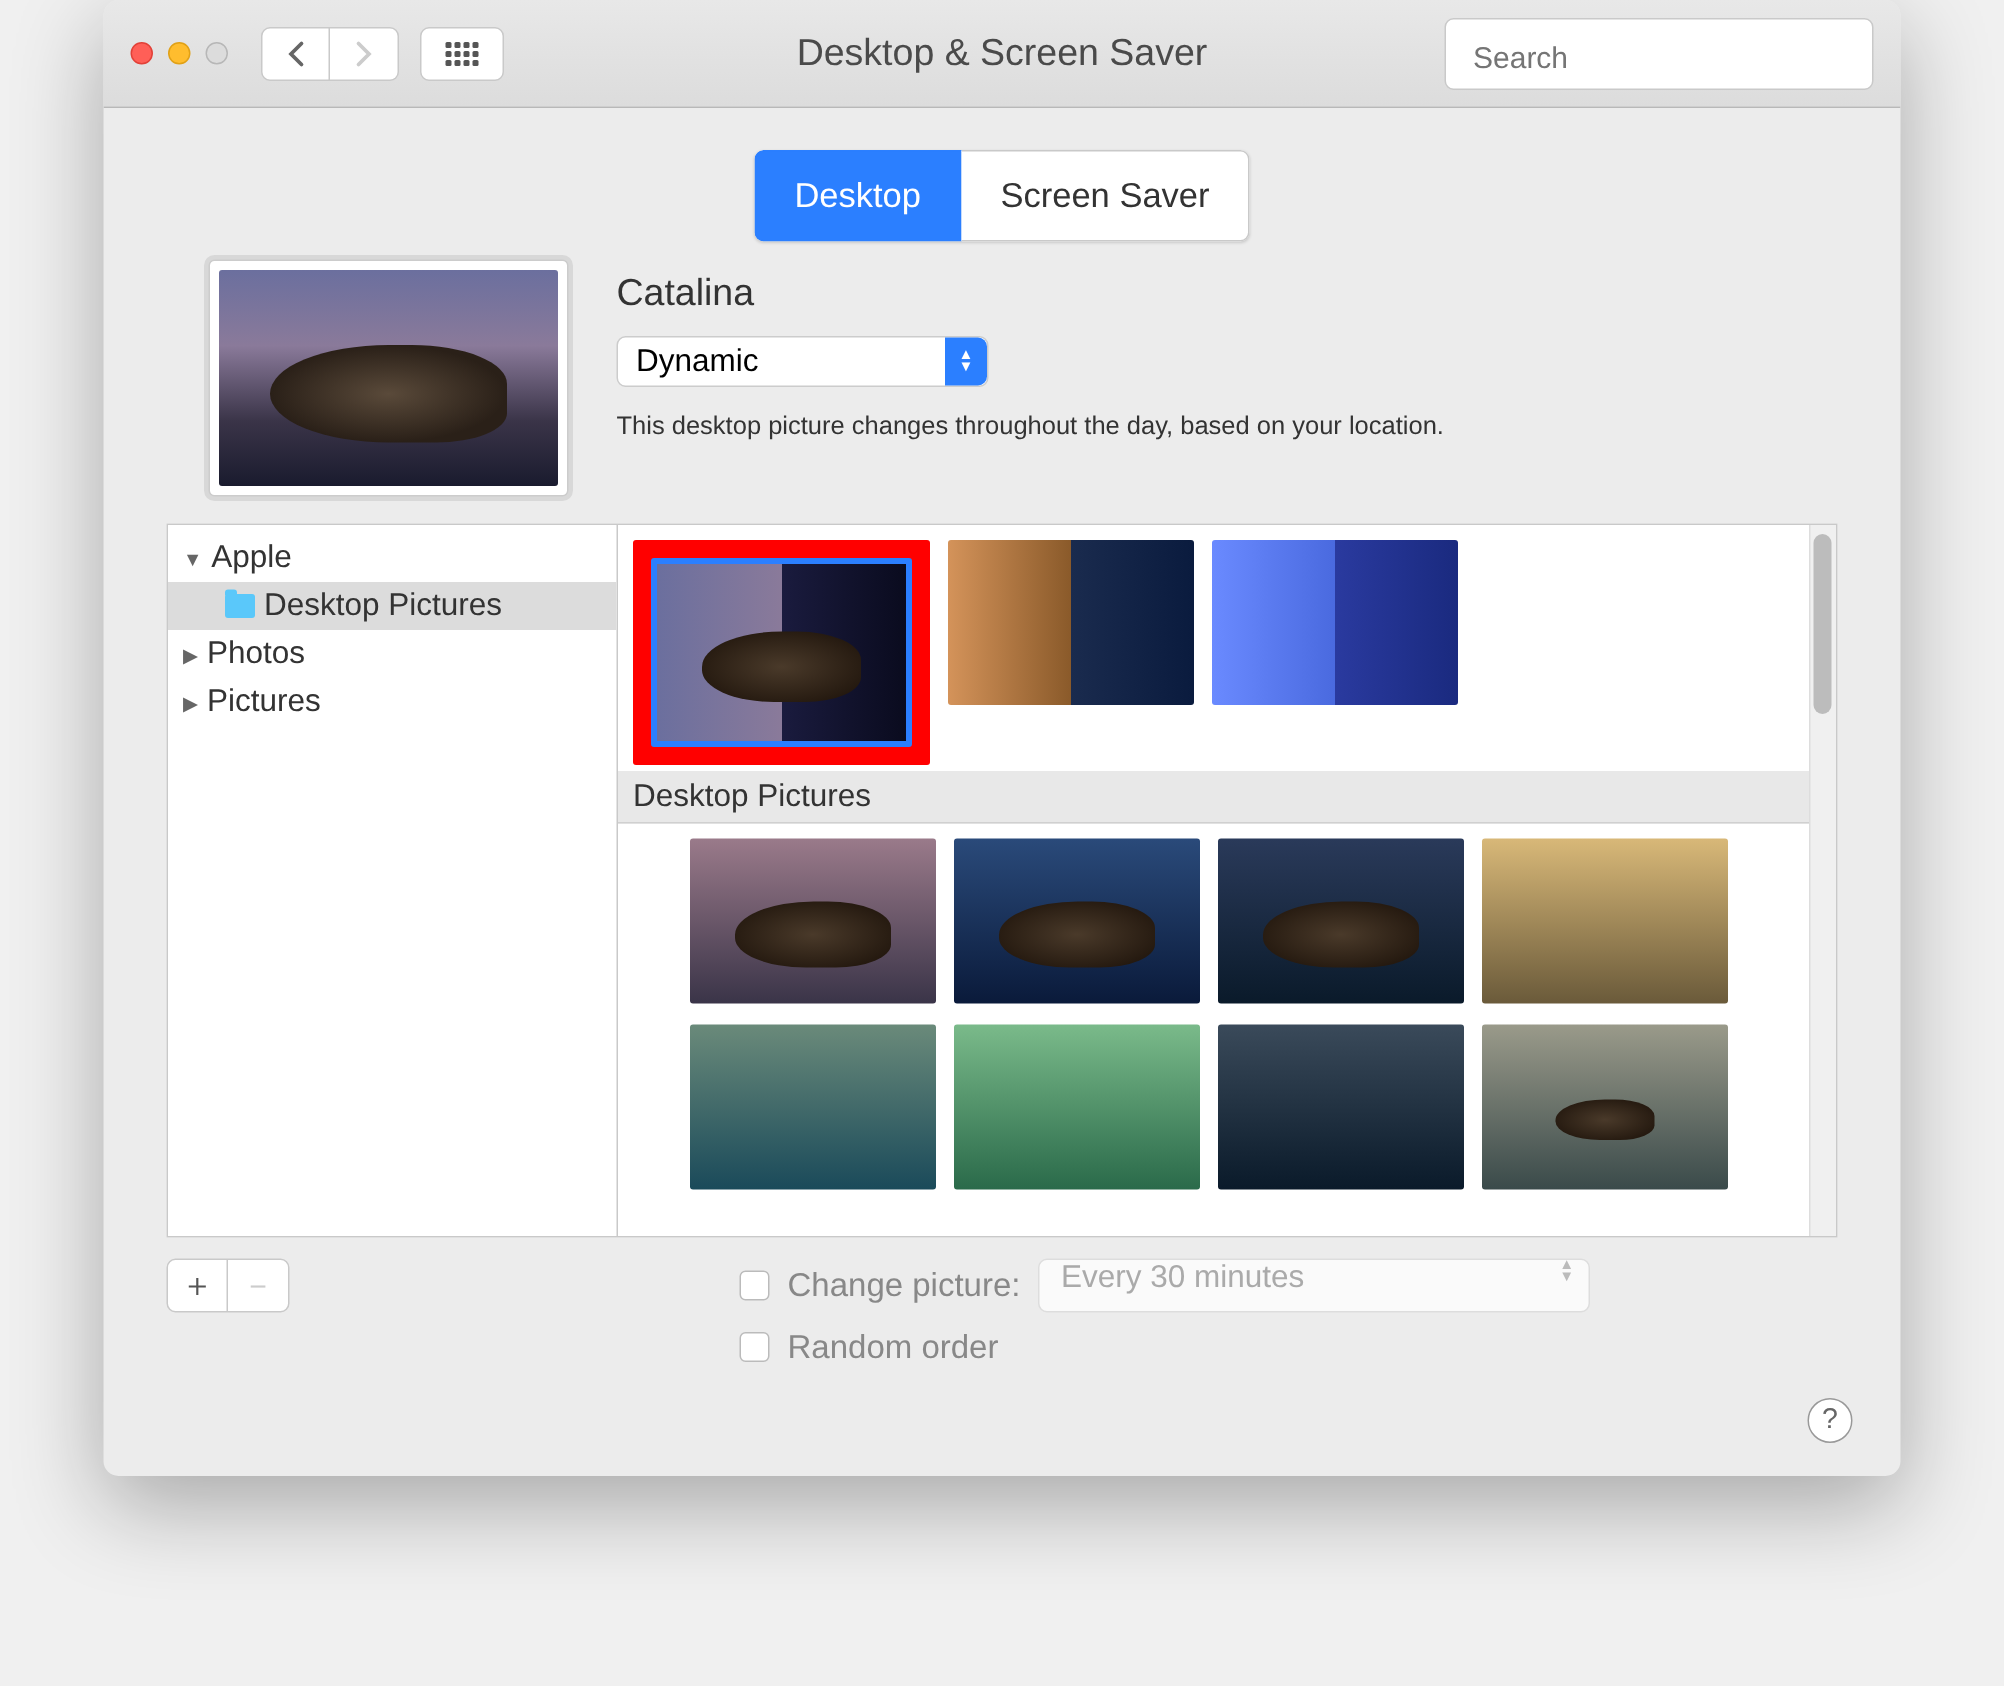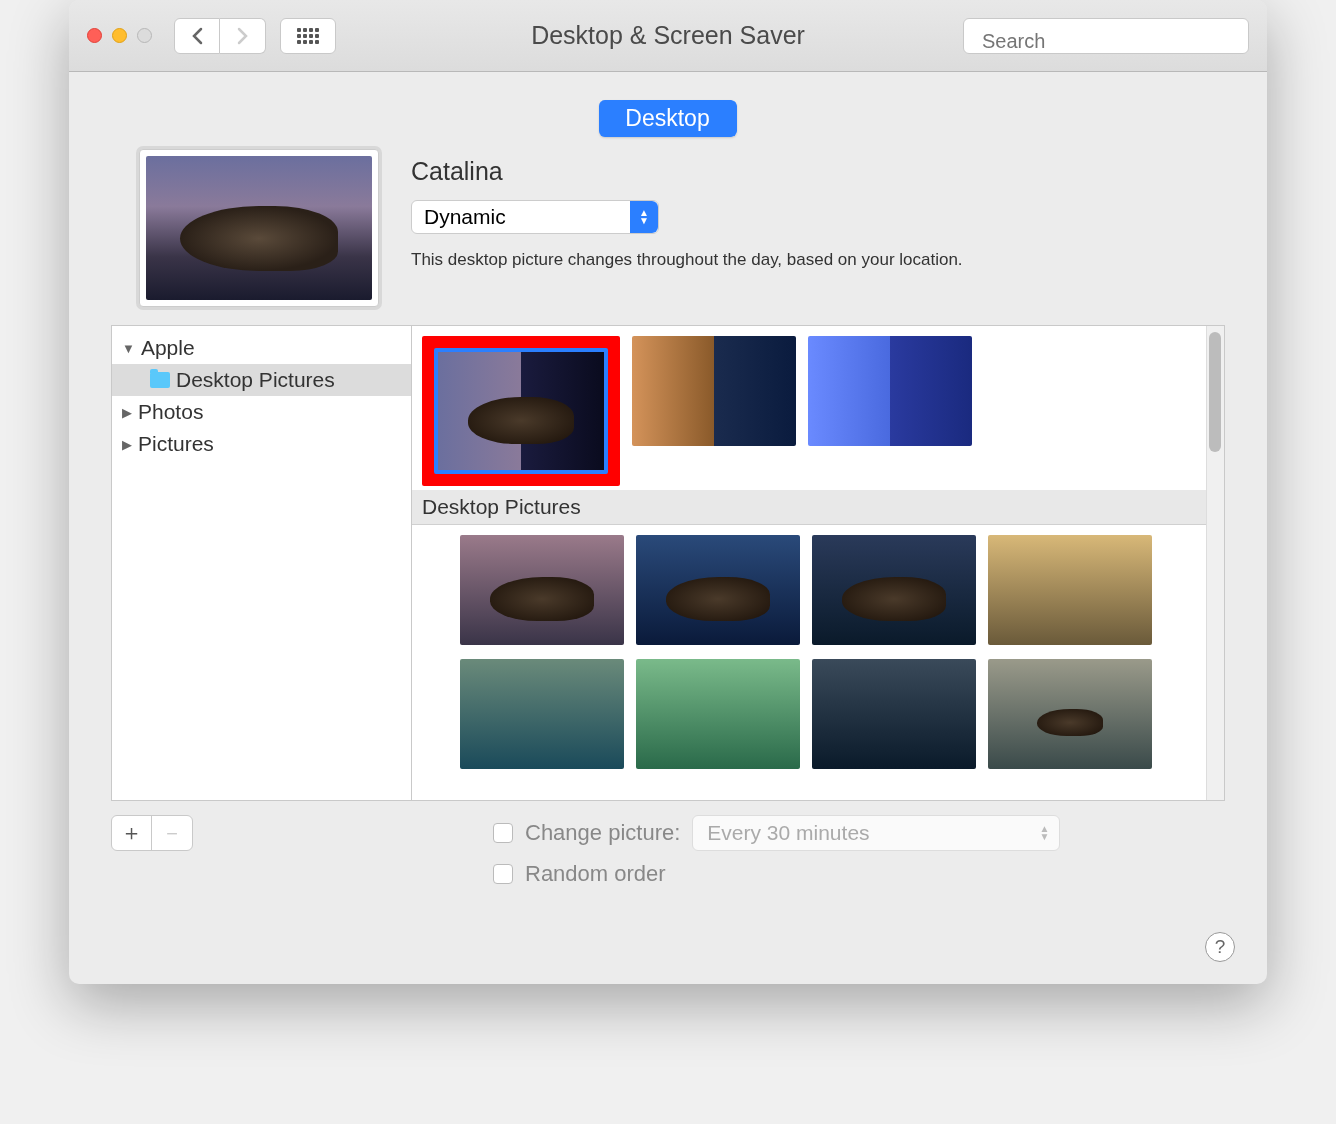--- a/index.html
+++ b/index.html
@@ -42,31 +42,31 @@
 .navbtn:first-child { border-radius: 6px 0 0 6px; color: #555; }
 .navbtn:last-child { border-radius: 0 6px 6px 0; border-left: none; }
 .gridbtn {
   width: 56px; height: 36px; background: #fff; border: 1px solid #c9c9c9;
   border-radius: 6px; display:flex; align-items:center; justify-content:center;
 }
 .gridicon { display:grid; grid-template-columns: repeat(4,4px); grid-auto-rows:4px; gap:2px; }
 .gridicon i { background:#555; border-radius:1px; }
 .title { flex: none; font-size: 25px; color: #4a4a4a; font-weight: 500; position:absolute; left:50%; transform:translateX(-50%); }
 .search {
-  margin-left: auto; width: 286px; height: 36px; background:#fff;
-  border:1px solid #c9c9c9; border-radius: 6px; display:flex; align-items:flex-end;
-  padding: 0 10px; gap: 8px;
+  margin-left: auto; width: 286px; height: 48px; background:#fff;
+  border:1px solid #c9c9c9; border-radius: 6px; display:flex; align-items:flex-start;
+  padding: 15px 10px; gap: 8px;
 }
 .search svg { width:18px; height:18px; }
 .search input { border:none; outline:none; font-size:20px; color:#888; flex:1; background:transparent; }
 
 .tabs { display:flex; justify-content:center; padding-top: 28px; }
 .tabgroup { display:flex; border-radius:6px; box-shadow:0 1px 2px rgba(0,0,0,0.15); overflow:hidden; }
 .tab {
-  padding: 4px 26px; font-size: 23px; background:#fff; border:1px solid #c9c9c9;
+  padding: 16px 26px; font-size: 23px; background:#fff; border:1px solid #c9c9c9;
   color:#333;
 }
 .tab.active { background:#2b7fff; color:#fff; border-color:#2b7fff; }
 .tab:first-child { border-radius:6px 0 0 6px; }
 .tab:last-child { border-radius:0 6px 6px 0; border-left:none; }
 
 .header-row { display:flex; padding: 12px 0 0 70px; gap: 32px; }
 .preview-frame {
   width: 240px; height: 158px; background:#fff; border:1px solid #ccc;
   border-radius:4px; padding:6px; box-shadow: 0 0 0 3px #d8d8d8;
@@ -138,21 +138,21 @@
 .plusminus { display:flex; border:1px solid #c9c9c9; border-radius:6px; overflow:hidden; background:#fff; }
 .pm { width:40px; height:34px; display:flex; align-items:center; justify-content:center; font-size:22px; color:#555; }
 .pm:first-child { border-right:1px solid #c9c9c9; }
 .pm.disabled { color:#ccc; }
 .options { margin-left: 280px; display:flex; flex-direction:column; gap:10px; }
 .opt-row { display:flex; align-items:center; gap:12px; }
 .checkbox { width:20px; height:20px; border:1px solid #bbb; border-radius:4px; background:#fff; }
 .opt-label { font-size:22px; color:#888; }
 .interval-dd {
   width: 368px; height:36px; background:#fafafa; border:1px solid #ddd;
-  border-radius:6px; display:flex; align-items:center; padding:0 14px;
+  border-radius:6px; display:flex; align-items:flex-start; padding:0 14px;
   font-size:21px; color:#aaa; position:relative;
 }
 .interval-arrows { position:absolute; right:10px; display:flex; flex-direction:column; font-size:10px; color:#bbb; line-height:8px; }
 
 .help {
   position:absolute; bottom:22px; right:32px; width:30px; height:30px;
   border:1.5px solid #999; border-radius:50%; display:flex; align-items:center;
   justify-content:center; font-size:19px; color:#666; background:#fff;
 }
 </style>
@@ -201,20 +201,21 @@
           <circle cx="8" cy="8" r="6" stroke="#999" stroke-width="2" fill="none"></circle>
           <line x1="13" y1="13" x2="18" y2="18" stroke="#999" stroke-width="2"></line>
         </svg>
       <input type="text" placeholder="Search" style="">
     </div>
   </div>
 
   <div class="tabs">
     <div class="tabgroup">
       <div class="tab active">Desktop</div>
+      <div class="tab">Screen Saver</div>
     </div>
   </div>
 
   <div class="header-row">
     <div class="preview-frame">
       <div class="preview-img">
           <div class="island"></div>
         </div>
     </div>
     <div class="header-text">

